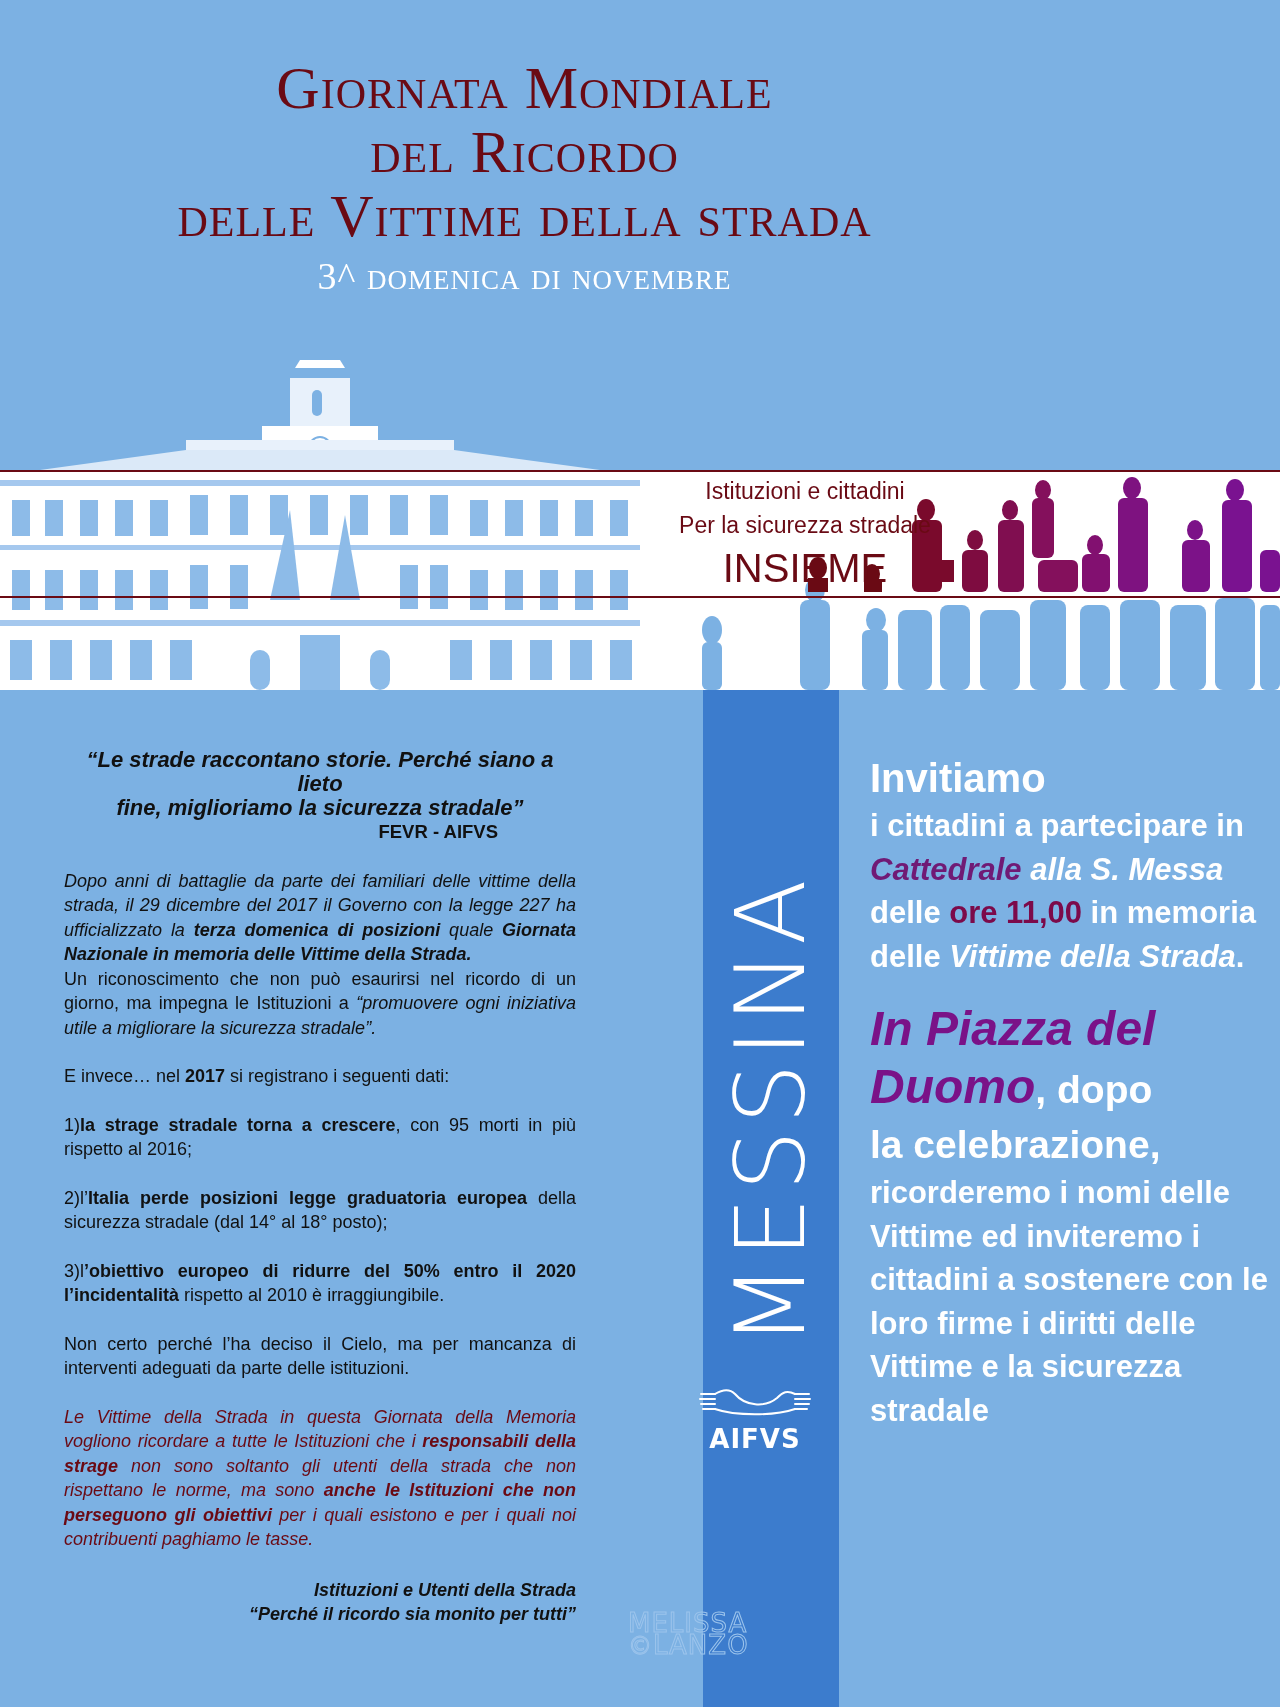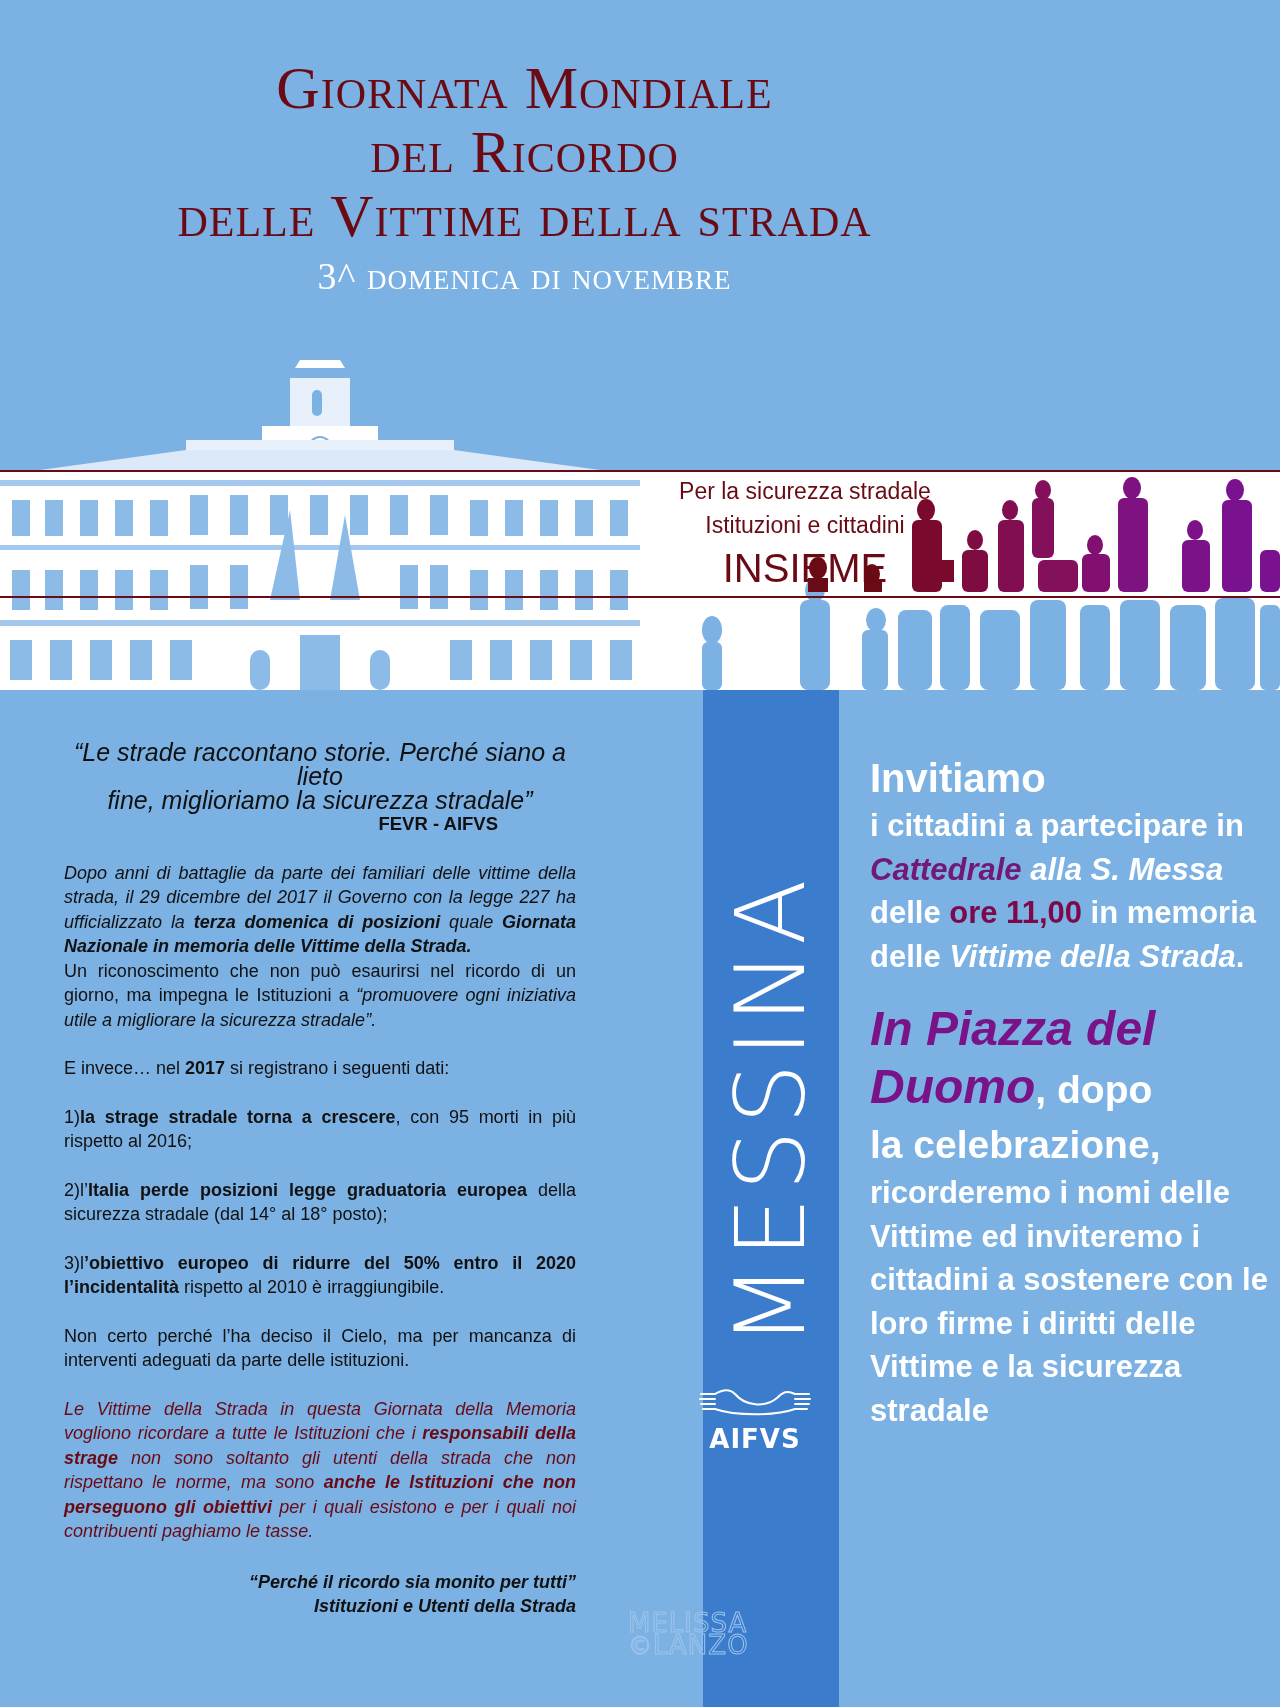--- a/index.html
+++ b/index.html
@@ -24,21 +24,21 @@
   .stripe { position: absolute; left: 703px; top: 690px; width: 136px; height: 1017px; background: #3c7ccd; }
   .messina { position: absolute; left: 703px; top: 870px; width: 136px; height: 480px; display: flex; align-items: center; justify-content: center; }
   .messina span { display: block; transform: rotate(-90deg); color: #ffffff; font-size: 96px; font-weight: 300; letter-spacing: 6px; white-space: nowrap; font-family: "DejaVu Sans", sans-serif; -webkit-text-stroke: 0; }
   .logo { position: absolute; left: 689px; top: 1380px; width: 132px; text-align: center; }
   .logo-text { color: #fff; font-weight: bold; font-size: 26px; letter-spacing: 1px; font-family: "DejaVu Sans", sans-serif; }
 
   .watermark { position: absolute; left: 628px; top: 1612px; color: transparent; -webkit-text-stroke: 1px #9cc4ec; font-size: 26px; line-height: 22px; letter-spacing: 1px; font-family: "DejaVu Sans", sans-serif; }
   .watermark .c { font-size: 24px; }
 
   .left-col { position: absolute; left: 64px; top: 740px; width: 512px; color: #111; font-size: 18px; line-height: 24.5px; }
-  .quote { text-align: center; font-style: italic; font-weight: normal; font-size: 25px; line-height: 24px; }
+  .quote { text-align: center; font-style: italic; font-weight: bold; font-size: 22px; line-height: 24px; margin-top: 8px; }
   .quote-src { text-align: right; font-weight: bold; padding-right: 78px; font-size: 18.5px; }
   .para { text-align: justify; margin-top: 24px; }
   .para.tight { margin-top: 0; }
   .it { font-style: italic; }
   .b { font-weight: bold; }
   .red { color: #6a0a14; }
   .closing { text-align: right; font-style: italic; font-weight: bold; margin-top: 26px; }
 
   .right-col { position: absolute; left: 870px; top: 752px; width: 400px; color: #ffffff; font-weight: bold; }
   .inv-head { font-size: 40px; line-height: 52px; }
@@ -174,22 +174,22 @@
       <ellipse cx="595" cy="20" rx="9" ry="11" fill="#7a1290"></ellipse>
         <rect x="582" y="30" width="30" height="92" rx="6" fill="#7a1290"></rect>
       <rect x="620" y="80" width="20" height="42" rx="6" fill="#7a1290"></rect>
     </g>
   </svg>
 
   <div class="band-line" style="top:120px;"></div>
   <div class="band-line" style="top:246px;"></div>
 
   <div class="band-text">
+    <div class="band-t1">Istituzioni e cittadini</div>
     <div class="band-t1">Per la sicurezza stradale</div>
-    <div class="band-t1">Istituzioni e cittadini</div>
     <div class="band-t2">INSIEME</div>
   </div>
 </div>
 
 <div class="stripe"></div>
 <div class="messina">
   <span>MESSINA</span>
 </div>
 <div class="logo">
   <svg width="120" height="40" viewBox="0 0 120 40">
@@ -231,22 +231,22 @@
     <span>2)</span><span>l’</span><span class="b">Italia perde posizioni legge graduatoria europea</span><span> della sicurezza stradale (dal 14° al 18° posto);</span>
   </p>
   <p class="para">
     <span>3)</span><span>l</span><span class="b">’obiettivo europeo di ridurre del 50% entro il 2020 l’incidentalità</span><span> rispetto al 2010 è irraggiungibile.</span>
   </p>
   <p class="para">Non certo perché l’ha deciso il Cielo, ma per mancanza di interventi adeguati da parte delle istituzioni.</p>
   <p class="para it red">
     <span>Le Vittime della Strada in questa Giornata della Memoria vogliono ricordare a tutte le Istituzioni che i </span><span class="b">responsabili della strage</span><span> non sono soltanto gli utenti della strada che non rispettano le norme, ma sono </span><span class="b">anche le Istituzioni che non perseguono gli obiettivi</span><span> per i quali esistono e per i quali noi contribuenti paghiamo le tasse.</span>
   </p>
   <div class="closing">
+    <div>Istituzioni e Utenti della Strada</div>
     <div>“Perché il ricordo sia monito per tutti”</div>
-    <div>Istituzioni e Utenti della Strada</div>
   </div>
 </div>
 
 <div class="right-col">
   <div class="inv-head">Invitiamo</div>
   <div class="inv-body">
     <span>i cittadini a partecipare in </span><span class="it maroon">Cattedrale</span><span class="it"> alla </span><span class="it">S. Messa</span><span> delle </span><span class="plum">ore 11,00</span><span> in memoria delle </span><span class="it">Vittime della Strada</span><span>.</span>
   </div>
 
   <div class="piazza">

